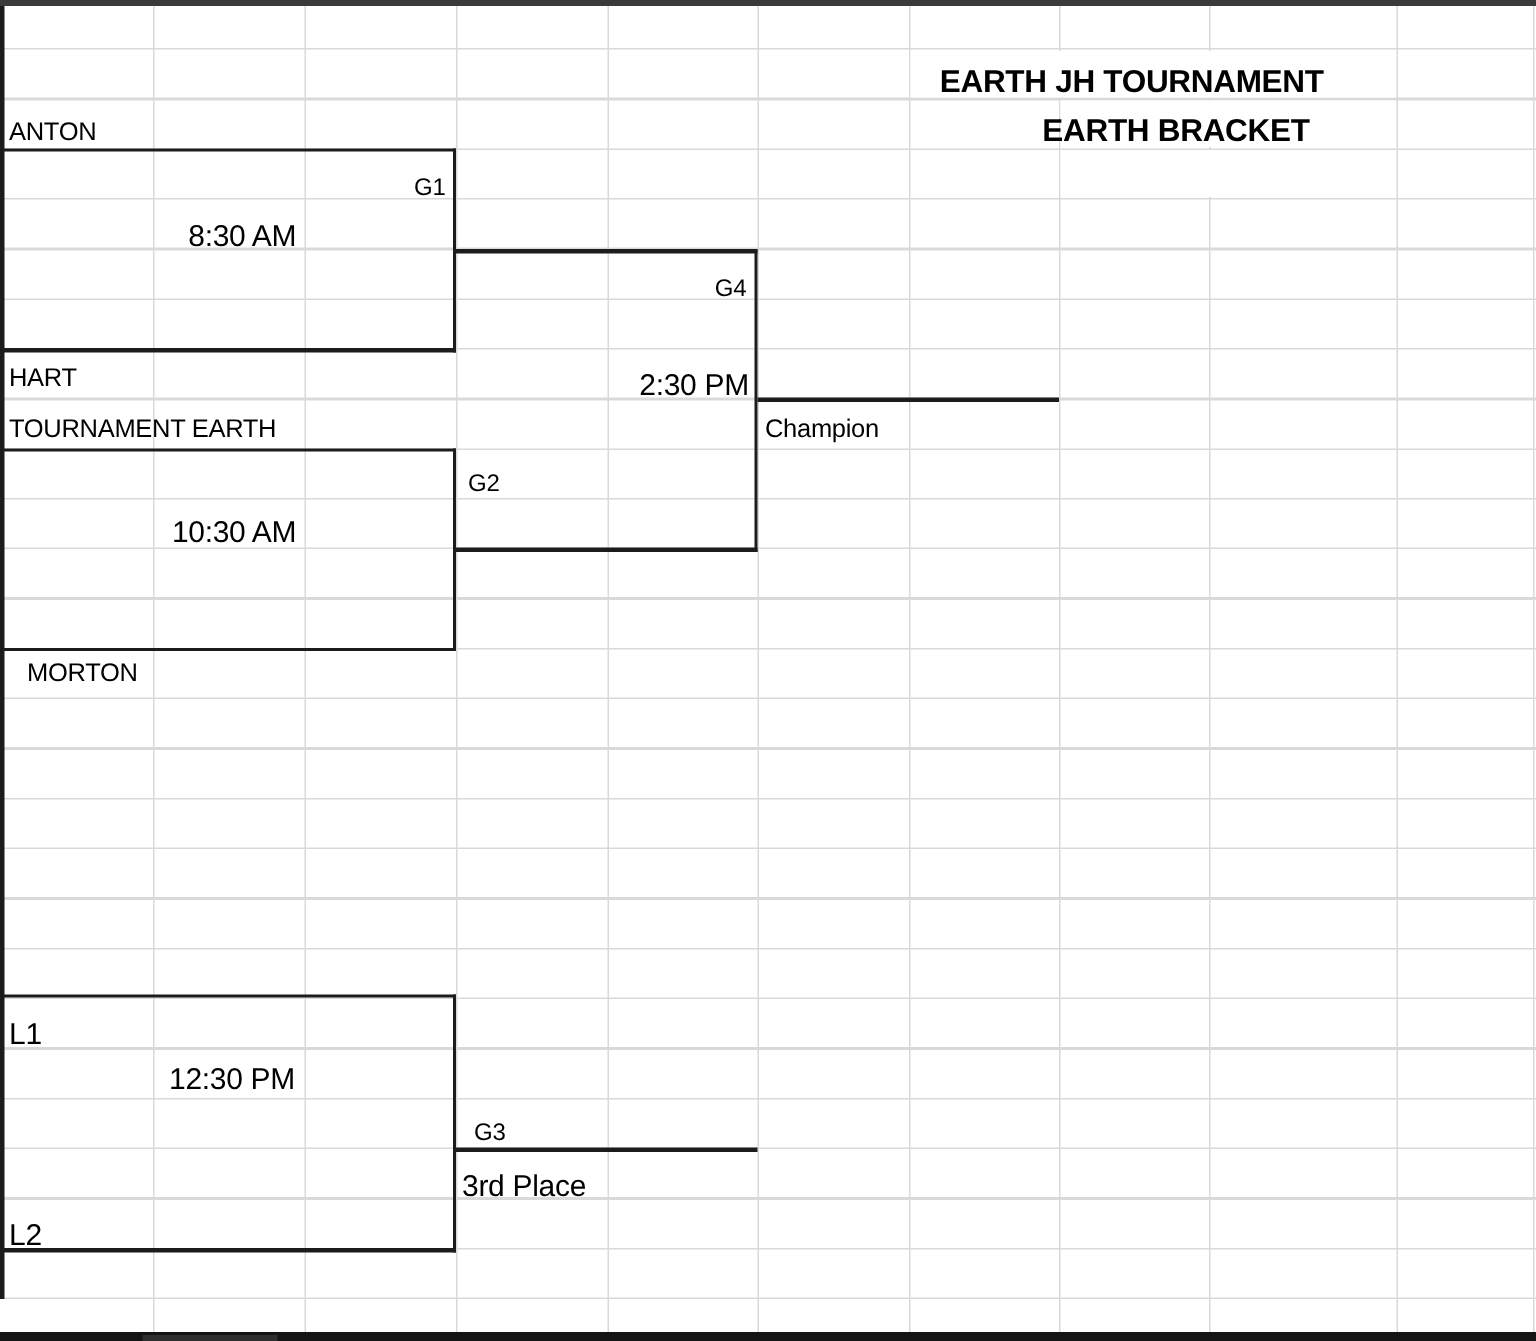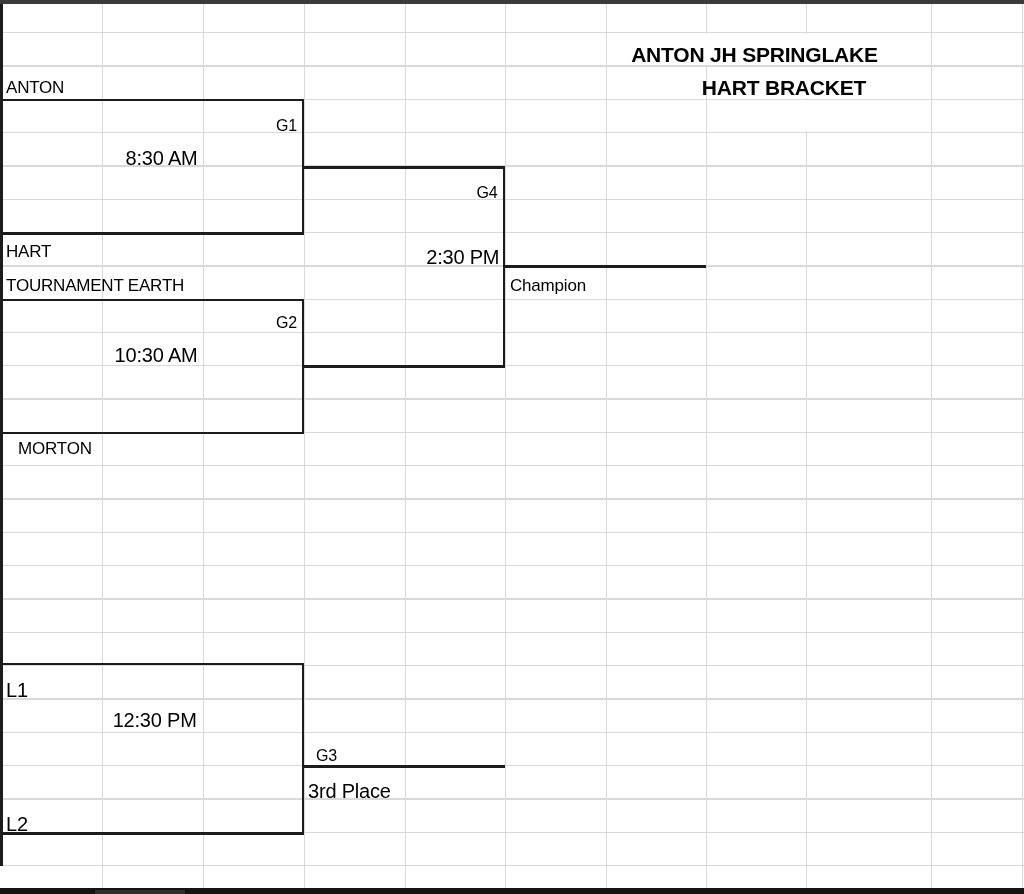--- a/index.html
+++ b/index.html
@@ -92,29 +92,29 @@
   <div class="bd" style="left:0;top:662.5px;width:304px;height:2.7px;"></div>
   <div class="bd" style="left:301.5px;top:662.5px;width:2.7px;height:172.2px;"></div>
   <div class="bd" style="left:0;top:832px;width:304px;height:2.7px;"></div>
 
   <div class="bd" style="left:301.5px;top:764.9px;width:203.5px;height:2.7px;"></div>
 
   <div class="bar" style="top:0;height:4px;background:var(--top-bar);"></div>
   <div class="bar" style="top:888px;height:6px;background:var(--bottom-bar);"></div>
   <div style="position:absolute;left:95px;top:889.5px;width:90px;height:4.5px;background:#2e2e2e;"></div>
 
-  <div class="cell t-title center" style="left:606px;top:37.5px;width:297px;">ANTON JH SPRINGLAKE</div>
-  <div class="cell t-title center" style="left:658px;top:71px;width:252px;">HART BRACKET</div>
+  <div class="cell t-title center" style="left:606px;top:37.5px;width:297px;">EARTH JH TOURNAMENT</div>
+  <div class="cell t-title center" style="left:658px;top:71px;width:252px;">EARTH BRACKET</div>
 
   <div class="cell t-lg" style="left:6px;top:71px;">ANTON</div>
   <div class="cell t-sm right" style="left:203px;width:94px;top:109px;">G1</div>
   <div class="cell t-md right" style="left:102px;width:95.5px;top:141px;">8:30 AM</div>
   <div class="cell t-lg" style="left:6px;top:235px;">HART</div>
   <div class="cell t-lg" style="left:6px;top:269px;">TOURNAMENT EARTH</div>
-  <div class="cell t-sm right" style="left:203px;width:94px;top:306px;">G2</div>
+  <div class="cell t-sm right" style="left:203px;width:94px;top:306px;padding-left:36px;">G2</div>
   <div class="cell t-md right" style="left:102px;width:95.5px;top:338px;">10:30 AM</div>
   <div class="cell t-lg" style="left:6px;top:432px;margin-left:12px;">MORTON</div>
 
   <div class="cell t-sm right" style="left:405px;width:92.5px;top:175.5px;">G4</div>
   <div class="cell t-md right" style="left:405px;width:94.3px;top:239.5px;">2:30 PM</div>
   <div class="cell t-lg" style="left:510px;top:268.5px;">Champion</div>
 
   <div class="cell t-md" style="left:6px;top:672.5px;">L1</div>
   <div class="cell t-md right" style="left:102px;width:94.7px;top:703px;">12:30 PM</div>
   <div class="cell t-sm right" style="left:203px;width:94px;top:739px;margin-left:40px;">G3</div>

